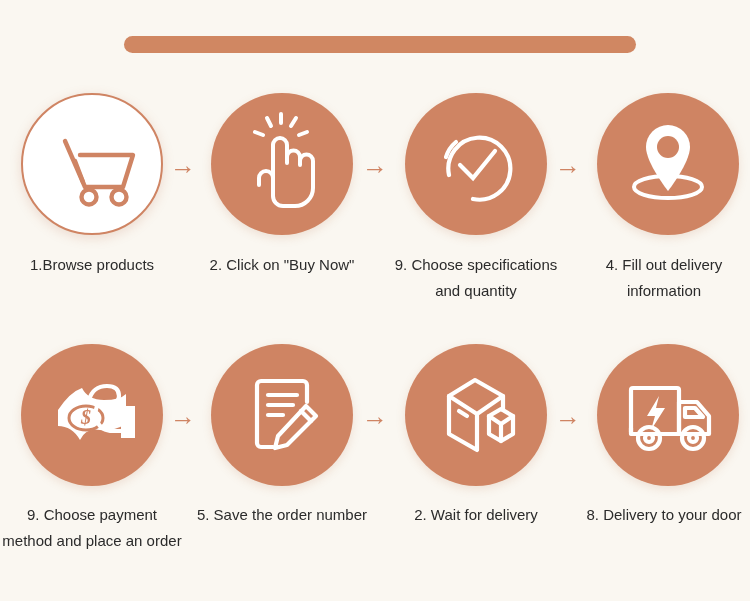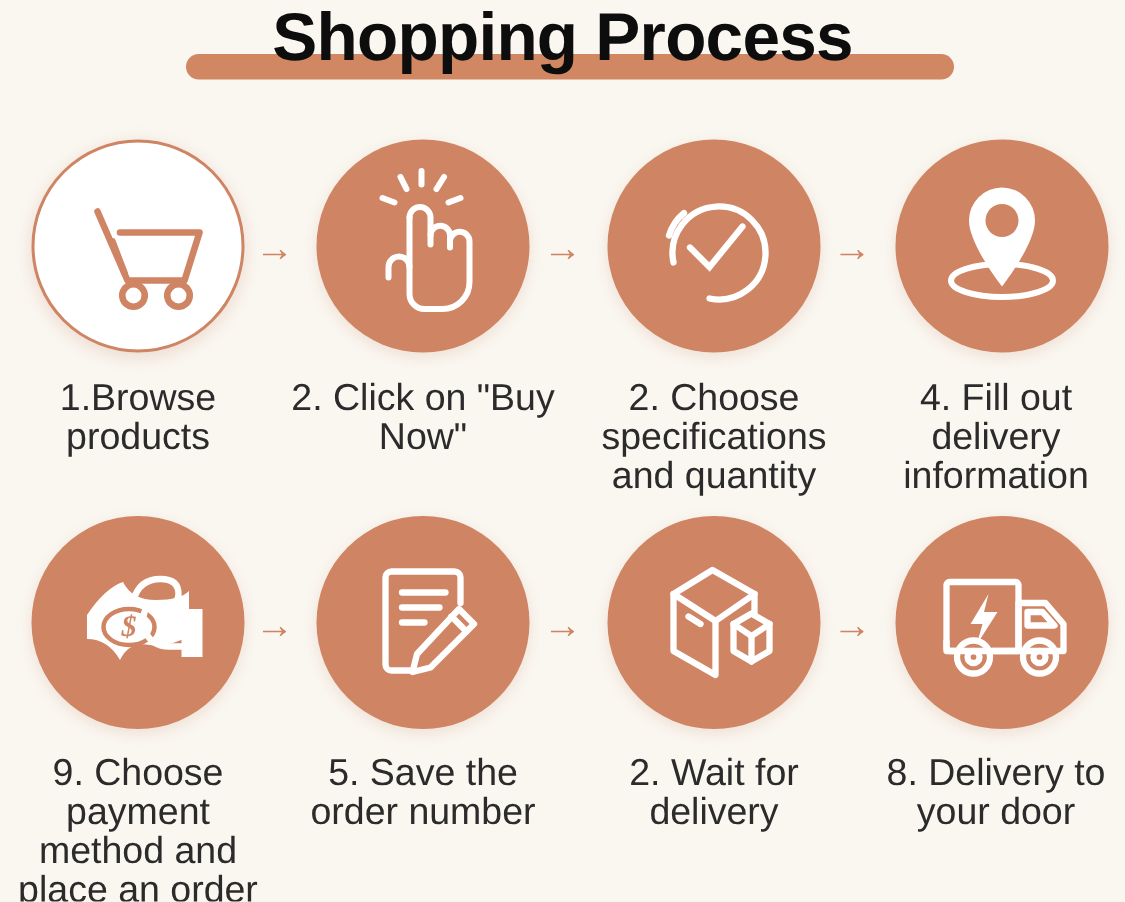--- a/index.html
+++ b/index.html
@@ -97,36 +97,35 @@
     position: absolute;
     left: 0;
     width: 750px;
   }
   #caption-row-1 { top: 252px; }
   #caption-row-2 { top: 502px; }
 
   .caption {
     position: absolute;
     top: 0;
-    font-size: 25px;
+    font-size: 15px;
     line-height: 26px;
     color: #2b2b2b;
     text-align: center;
   }
   .cap0 { left: 0px;   width: 184px; }
   .cap1 { left: 190px; width: 184px; }
   .cap2 { left: 384px; width: 184px; }
   .cap3 { left: 572px; width: 184px; }
 </style>
 </head>
 <body>
 
 <div id="title-block">
   <div id="title-underline"></div>
-  <div id="page-title">Shopping Process</div>
 </div>
 
 <div class="flow-row" id="flow-row-1">
 
   <div class="step-circle light c0">
     <svg width="142" height="142" viewBox="0 0 142 142">
       <g fill="none" stroke="#cf8463" stroke-width="4.4" stroke-linecap="round" stroke-linejoin="round">
         <path d="M42 46 L62 92 L100 92 L110 60 L57 60"></path>
         <path d="M52 66 L60 87"></path>
         <circle cx="66" cy="102" r="7.5"></circle>
@@ -175,21 +174,21 @@
       <path d="M71 32 a22 22 0 0 1 22 22 c0 16 -22 44 -22 44 s-22 -28 -22 -44 a22 22 0 0 1 22 -22 z" fill="#ffffff"></path>
       <circle cx="71" cy="54" r="11" fill="#cf8463"></circle>
       <ellipse cx="71" cy="94" rx="34" ry="11" fill="none" stroke="#ffffff" stroke-width="4"></ellipse>
     </svg>
   </div>
 </div>
 
 <div class="caption-row" id="caption-row-1">
   <div class="caption cap0">1.Browse products</div>
   <div class="caption cap1">2. Click on "Buy Now"</div>
-  <div class="caption cap2">2. Choose specifications and quantity</div>
+  <div class="caption cap2">9. Choose specifications and quantity</div>
   <div class="caption cap3">4. Fill out delivery information</div>
 </div>
 
 <div class="flow-row" id="flow-row-2">
 
   <div class="step-circle c0">
     <svg width="142" height="142" viewBox="0 0 142 142">
       <g fill="#ffffff">
         <path d="M37 66 q12 -18 24 -22 q6 12 22 12 q16 0 22 -6 l0 30 q-14 8 -26 6 q-14 -3 -20 10
                  q-8 -14 -22 -14 z"></path>

